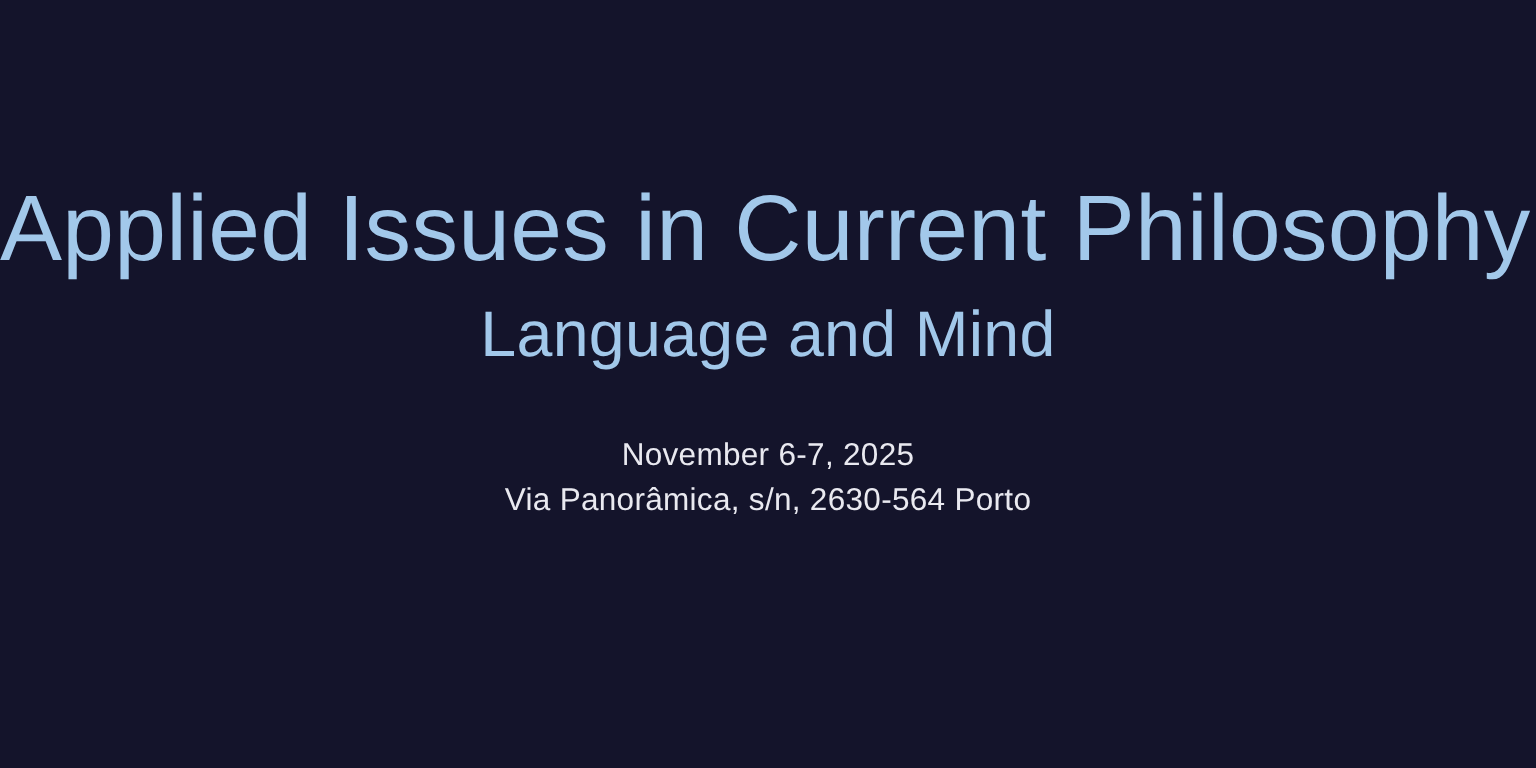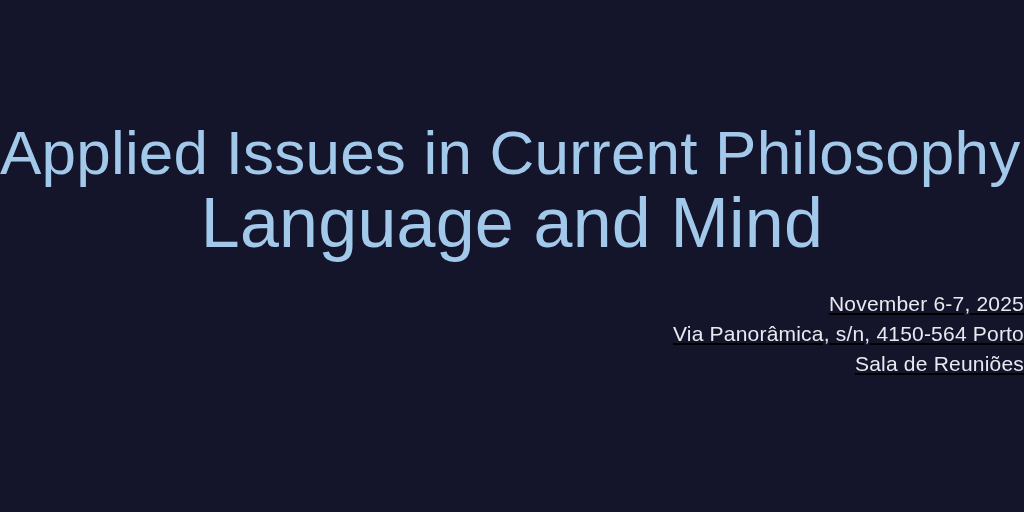--- a/index.html
+++ b/index.html
@@ -44,32 +44,31 @@
     letter-spacing: 0.3px;
     white-space: nowrap;
   }
 
   #title-line-1 {
     font-size: 62px;
     letter-spacing: 0.2px;
   }
 
   #title-line-2 {
-    font-size: 70px;
+    font-size: 43px;
     letter-spacing: 0.2px;
   }
 
   
   #details-block {
     position: absolute;
     left: 0;
     top: 289px;
     width: 1024px;
-    text-align: right;
-    text-decoration: underline;
+    text-align: center;
   }
 
   .detail-line {
     display: block;
     color: #e9e9f0;
     font-family: "Liberation Sans", sans-serif;
     font-weight: 300;
     font-size: 21px;
     line-height: 30px;
     letter-spacing: 0.2px;
@@ -81,17 +80,16 @@
 
 <div id="slide">
 
   <div id="title-block">
     <span class="title-line" id="title-line-1">Applied Issues in Current Philosophy of</span>
     <span class="title-line" id="title-line-2">Language and Mind</span>
   </div>
 
   <div id="details-block">
     <span class="detail-line">November 6-7, 2025</span>
-    <span class="detail-line">Via Panorâmica, s/n, 4150-564 Porto</span>
-    <span class="detail-line">Sala de Reuniões</span>
+    <span class="detail-line">Via Panorâmica, s/n, 2630-564 Porto</span>
   </div>
 
 </div>
 
 </body></html>

